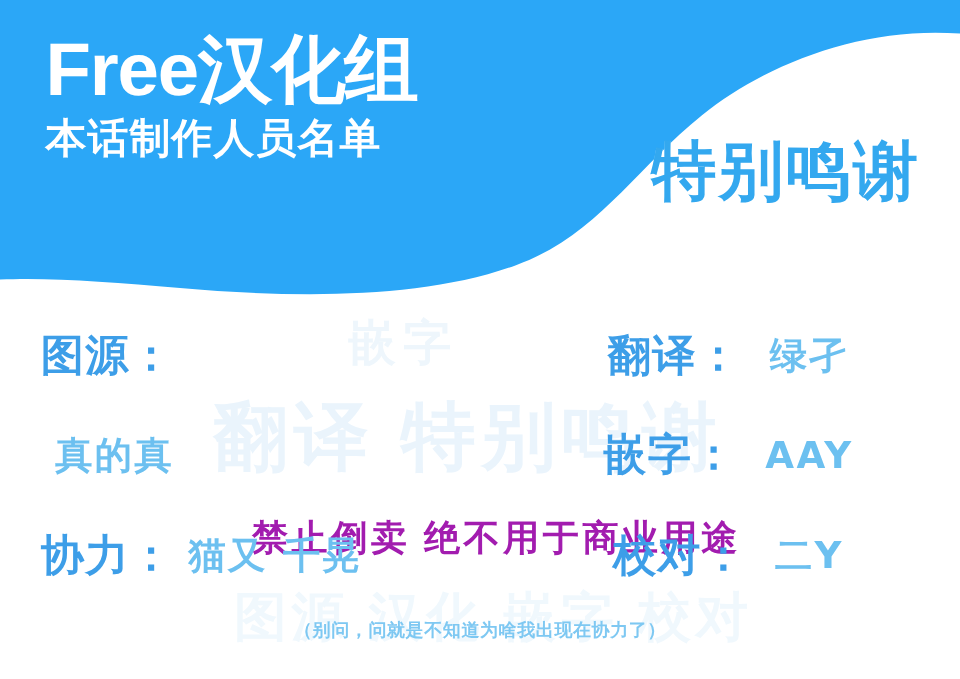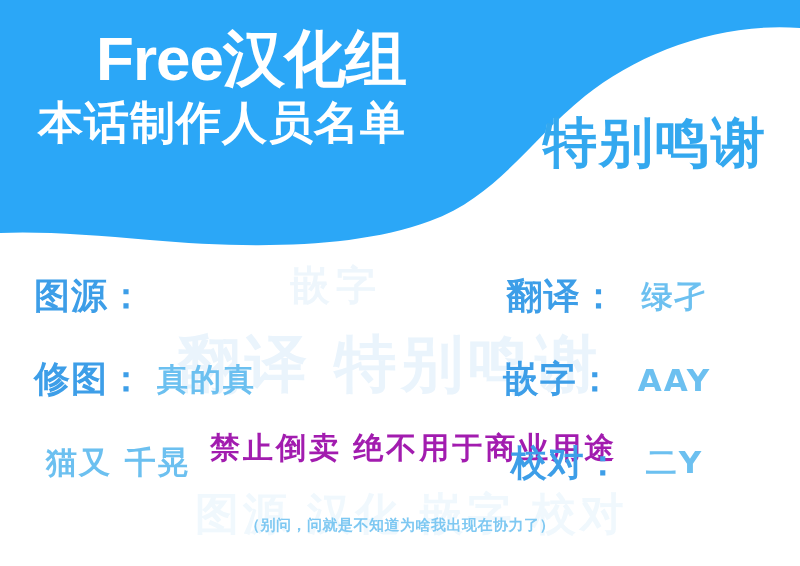--- a/index.html
+++ b/index.html
@@ -41,21 +41,21 @@
     font-size: 62px;
     font-weight: 700;
     color: #ffffff;
     letter-spacing: -1px;
     line-height: 1.05;
     white-space: nowrap;
     text-align: right;
   }
 
   .banner-subtitle {
-    font-size: 45px;
+    font-size: 34px;
     font-weight: 700;
     color: #ffffff;
     letter-spacing: 1px;
     line-height: 1.15;
     margin-top: 6px;
     white-space: nowrap;
   }
 
   .thanks-heading {
     position: absolute;
@@ -209,30 +209,30 @@
     <div class="credit-row col-left">
       <span class="credit-label">图源：</span>
     </div>
 
     <div class="credit-row col-right">
       <span class="credit-label">翻译：</span>
       <span class="credit-value">绿孑</span>
     </div>
 
     <div class="credit-row col-left">
-      <span class="credit-label">修图：</span>
       <span class="credit-value">真的真</span>
     </div>
 
     <div class="credit-row col-right">
       <span class="credit-label">嵌字：</span>
       <span class="credit-value">AAY</span>
     </div>
 
     <div class="credit-row col-left">
+      <span class="credit-label">协力：</span>
       <span class="credit-value">猫又 千晃</span>
     </div>
 
     <div class="credit-row col-right">
       <span class="credit-label">校对：</span>
       <span class="credit-value">二Y</span>
     </div>
 
   </div>
 

